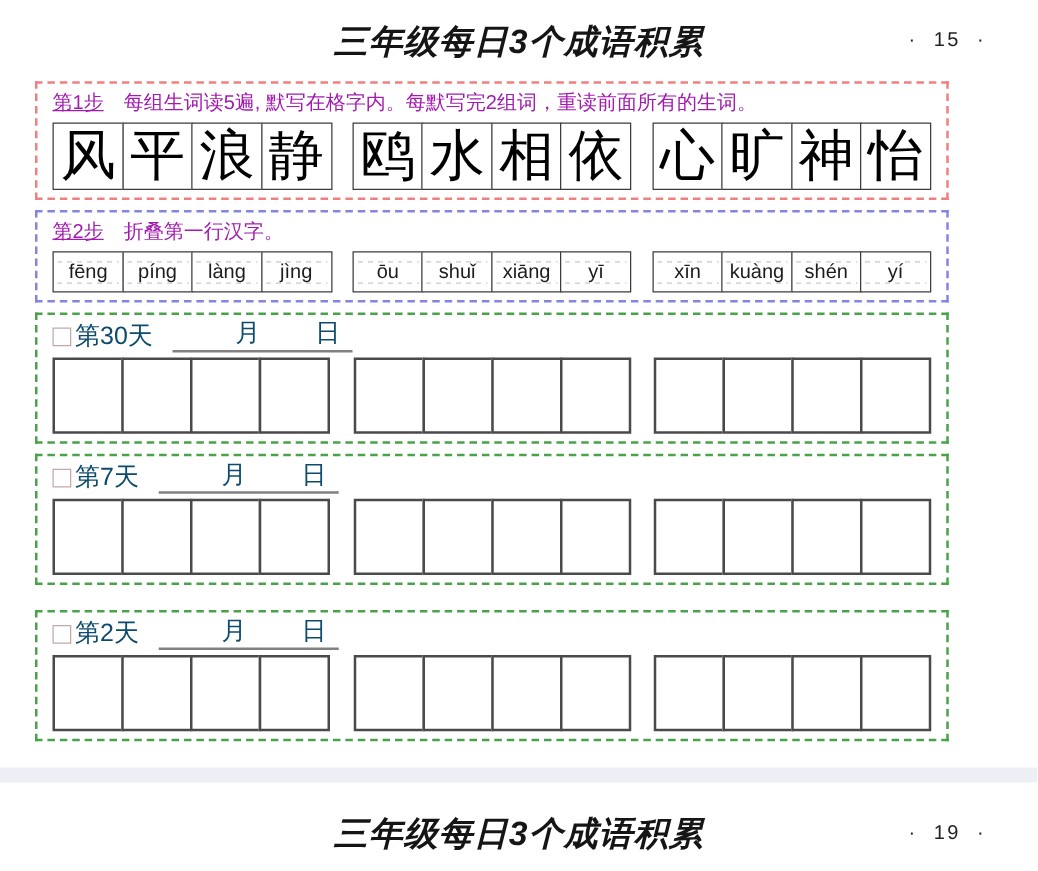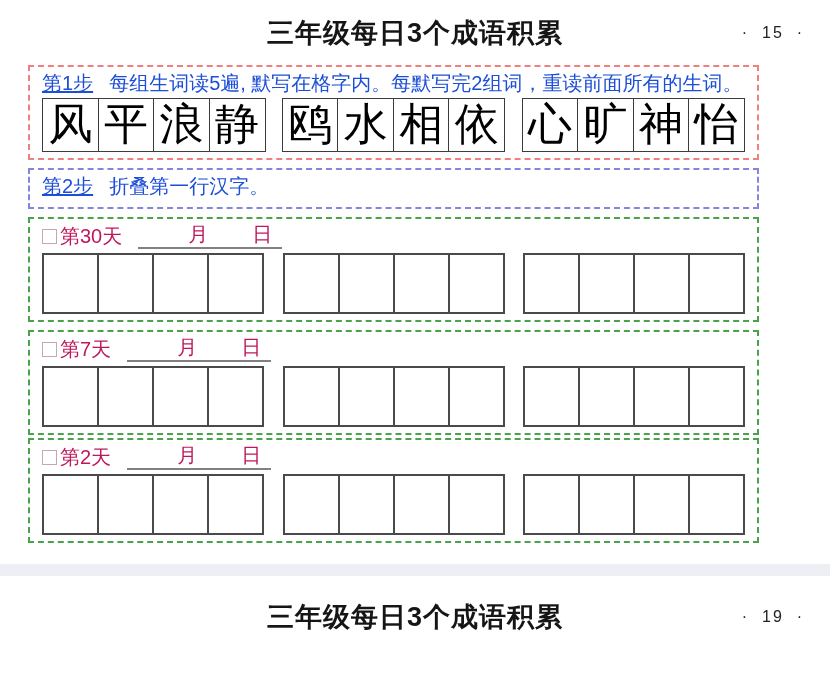--- a/index.html
+++ b/index.html
@@ -8,35 +8,35 @@
     --c-guide:#c9c9c9; --c-sep:#edeff4; --c-checkbox:#c3a9a9;
   }
   html,body{margin:0;padding:0;}
   body{
     width:830px;height:697px;background:#ffffff;overflow:hidden;
     font-family:"Liberation Sans",sans-serif;color:#111;
   }
   .page-header{position:relative;height:36px;padding-top:16px;}
   .page-title{
     text-align:center;font-size:27px;font-weight:bold;line-height:34px;
-    letter-spacing:1px;color:#151515;
+    letter-spacing:1px;color:#151515;font-style:italic;
   }
   .page-num{
-    position:absolute;right:26px;top:24px;font-size:16px;color:#222;
+    position:absolute;right:41px;top:24px;font-size:16px;color:#222;
     white-space:pre;letter-spacing:2px;
   }
   .section{
     margin-left:28px;width:731px;box-sizing:border-box;
     padding:4px 10px 6px 10px;background:#fff;
   }
   .s1{border:2px dashed var(--c-step1);margin-top:13px;}
   .s2{border:2px dashed var(--c-step2);margin-top:8px;}
   .s3{border:2px dashed var(--c-step3);margin-top:8px;}
-  .s3 ~ .s3{margin-top:3px;}
-  .step-line{font-size:20px;line-height:20px;margin:2px 0 5px 2px;color:#1d4ed8;}
+  .s3 ~ .s3{margin-top:20px;}
+  .step-line{font-size:16px;line-height:20px;margin:2px 0 5px 2px;color:#a21caf;}
   .step-label{text-decoration:underline;margin-right:16px;}
   .cells-row{display:flex;justify-content:space-between;padding:0 2px;}
   .group{display:flex;}
   .cell{box-sizing:border-box;background:#fff;}
   .char-cell{
     width:57px;height:54px;border:1.5px solid var(--c-cell);
     display:flex;align-items:center;justify-content:center;
     font-family:"Liberation Serif","DejaVu Serif",serif;
     font-size:44px;line-height:1;color:#000;
   }
@@ -50,21 +50,21 @@
       repeating-linear-gradient(to right,var(--c-guide) 0 4px,transparent 4px 8px);
     background-size:calc(100% - 6px) 1px,calc(100% - 6px) 1px;
     background-position:3px 7px,3px 24px;
     background-repeat:no-repeat;
   }
   .pinyin-cell + .pinyin-cell{margin-left:-1.5px;}
   .write-cell{width:57px;height:61px;border:2px solid var(--c-wcell);}
   .write-cell + .write-cell{margin-left:-2px;}
   .day-line{
     display:flex;align-items:center;font-size:20px;line-height:26px;
-    margin:0 0 4px 2px;color:#be185d;
+    margin:0 0 4px 2px;color:#0c4a6e;
   }
   .checkbox{
     width:15px;height:15px;border:1.5px solid var(--c-checkbox);
     box-sizing:border-box;margin-right:3px;flex:none;background:#fff;
   }
   .blank-line{
     display:inline-flex;align-items:flex-end;margin-left:16px;
     border-bottom:2px solid var(--c-underline);height:24px;
   }
   .sp{display:inline-block;height:1px;}
@@ -105,20 +105,40 @@
           <div class="cell char-cell">神</div>
           <div class="cell char-cell">怡</div>
         </div>
       </div>
   </div>
 
   <div class="section s2">
     <div class="step-line">
       <span class="step-label">第2步</span><span>折叠第一行汉字。</span>
     </div>
+    <div class="cells-row" id="pinyin-row">
+        <div class="group">
+          <div class="cell pinyin-cell">fēng</div>
+          <div class="cell pinyin-cell">píng</div>
+          <div class="cell pinyin-cell">làng</div>
+          <div class="cell pinyin-cell">jìng</div>
+        </div>
+        <div class="group">
+          <div class="cell pinyin-cell">ōu</div>
+          <div class="cell pinyin-cell">shuǐ</div>
+          <div class="cell pinyin-cell">xiāng</div>
+          <div class="cell pinyin-cell">yī</div>
+        </div>
+        <div class="group">
+          <div class="cell pinyin-cell">xīn</div>
+          <div class="cell pinyin-cell">kuàng</div>
+          <div class="cell pinyin-cell">shén</div>
+          <div class="cell pinyin-cell">yí</div>
+        </div>
+      </div>
   </div>
 
   <div class="section s3" id="step3-main">
   <div class="day-line">
         <span class="checkbox"></span>
         <span>第30天</span>
         <span class="blank-line">
           <span class="sp sp1"></span>
           <span>月</span>
           <span class="sp sp2"></span>

